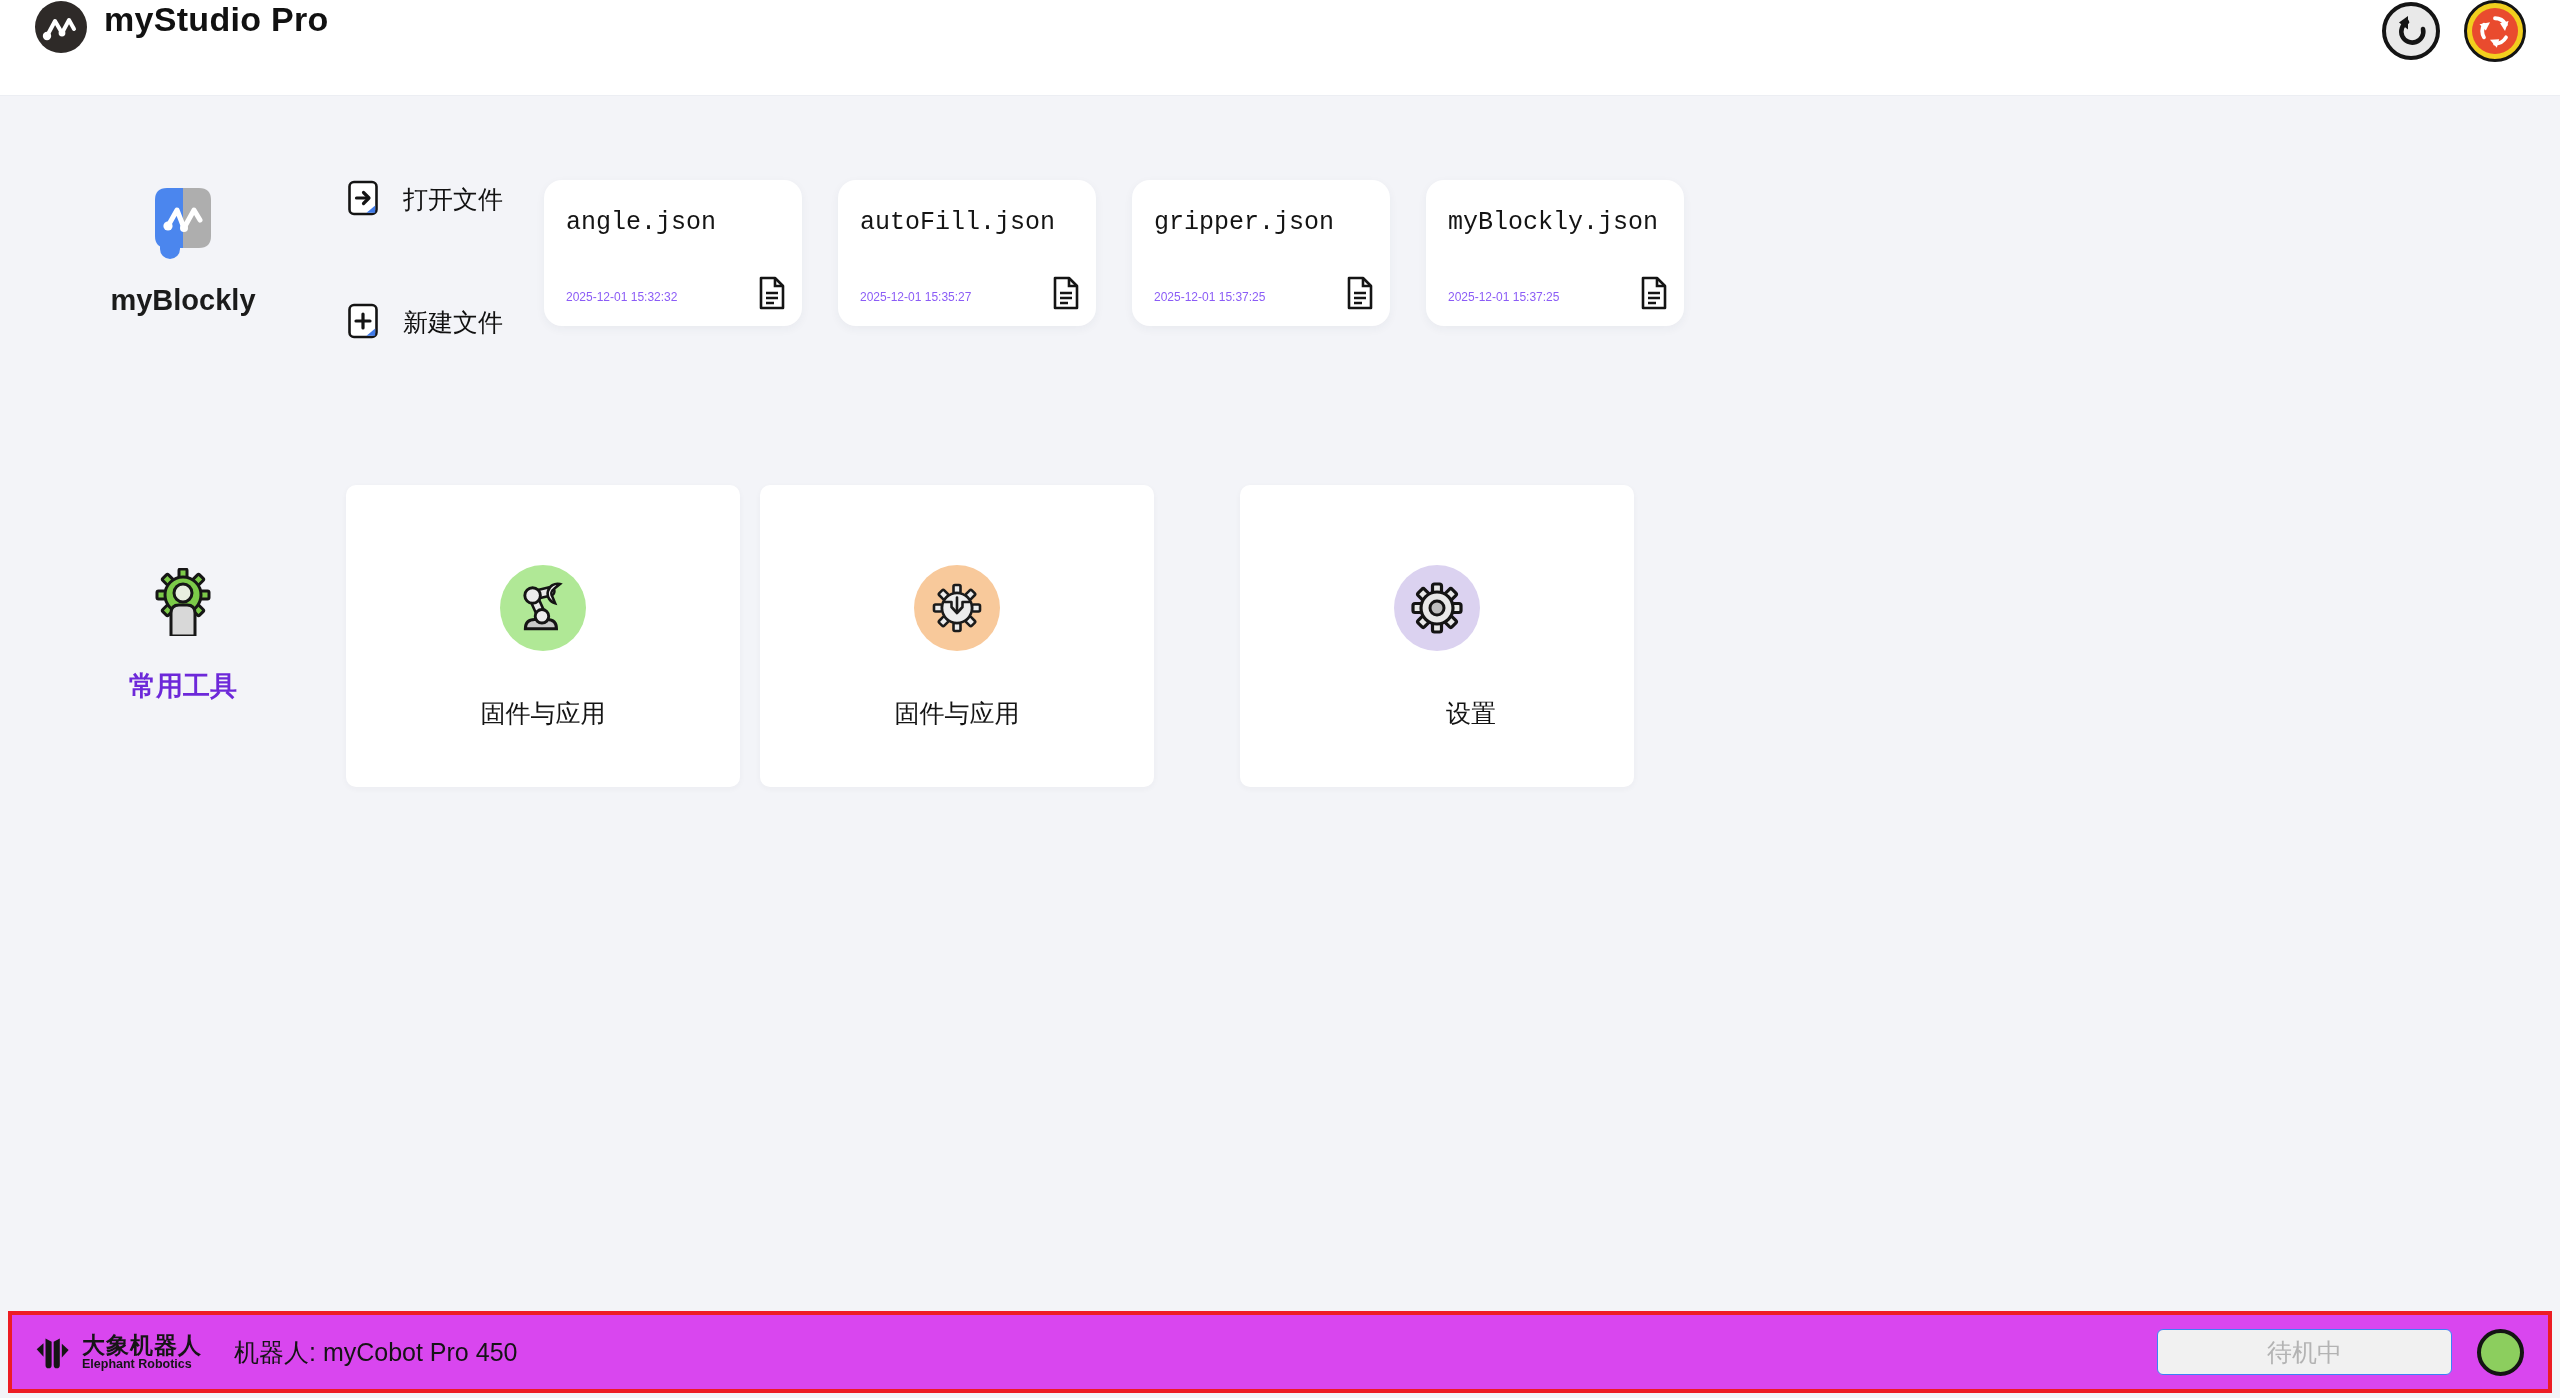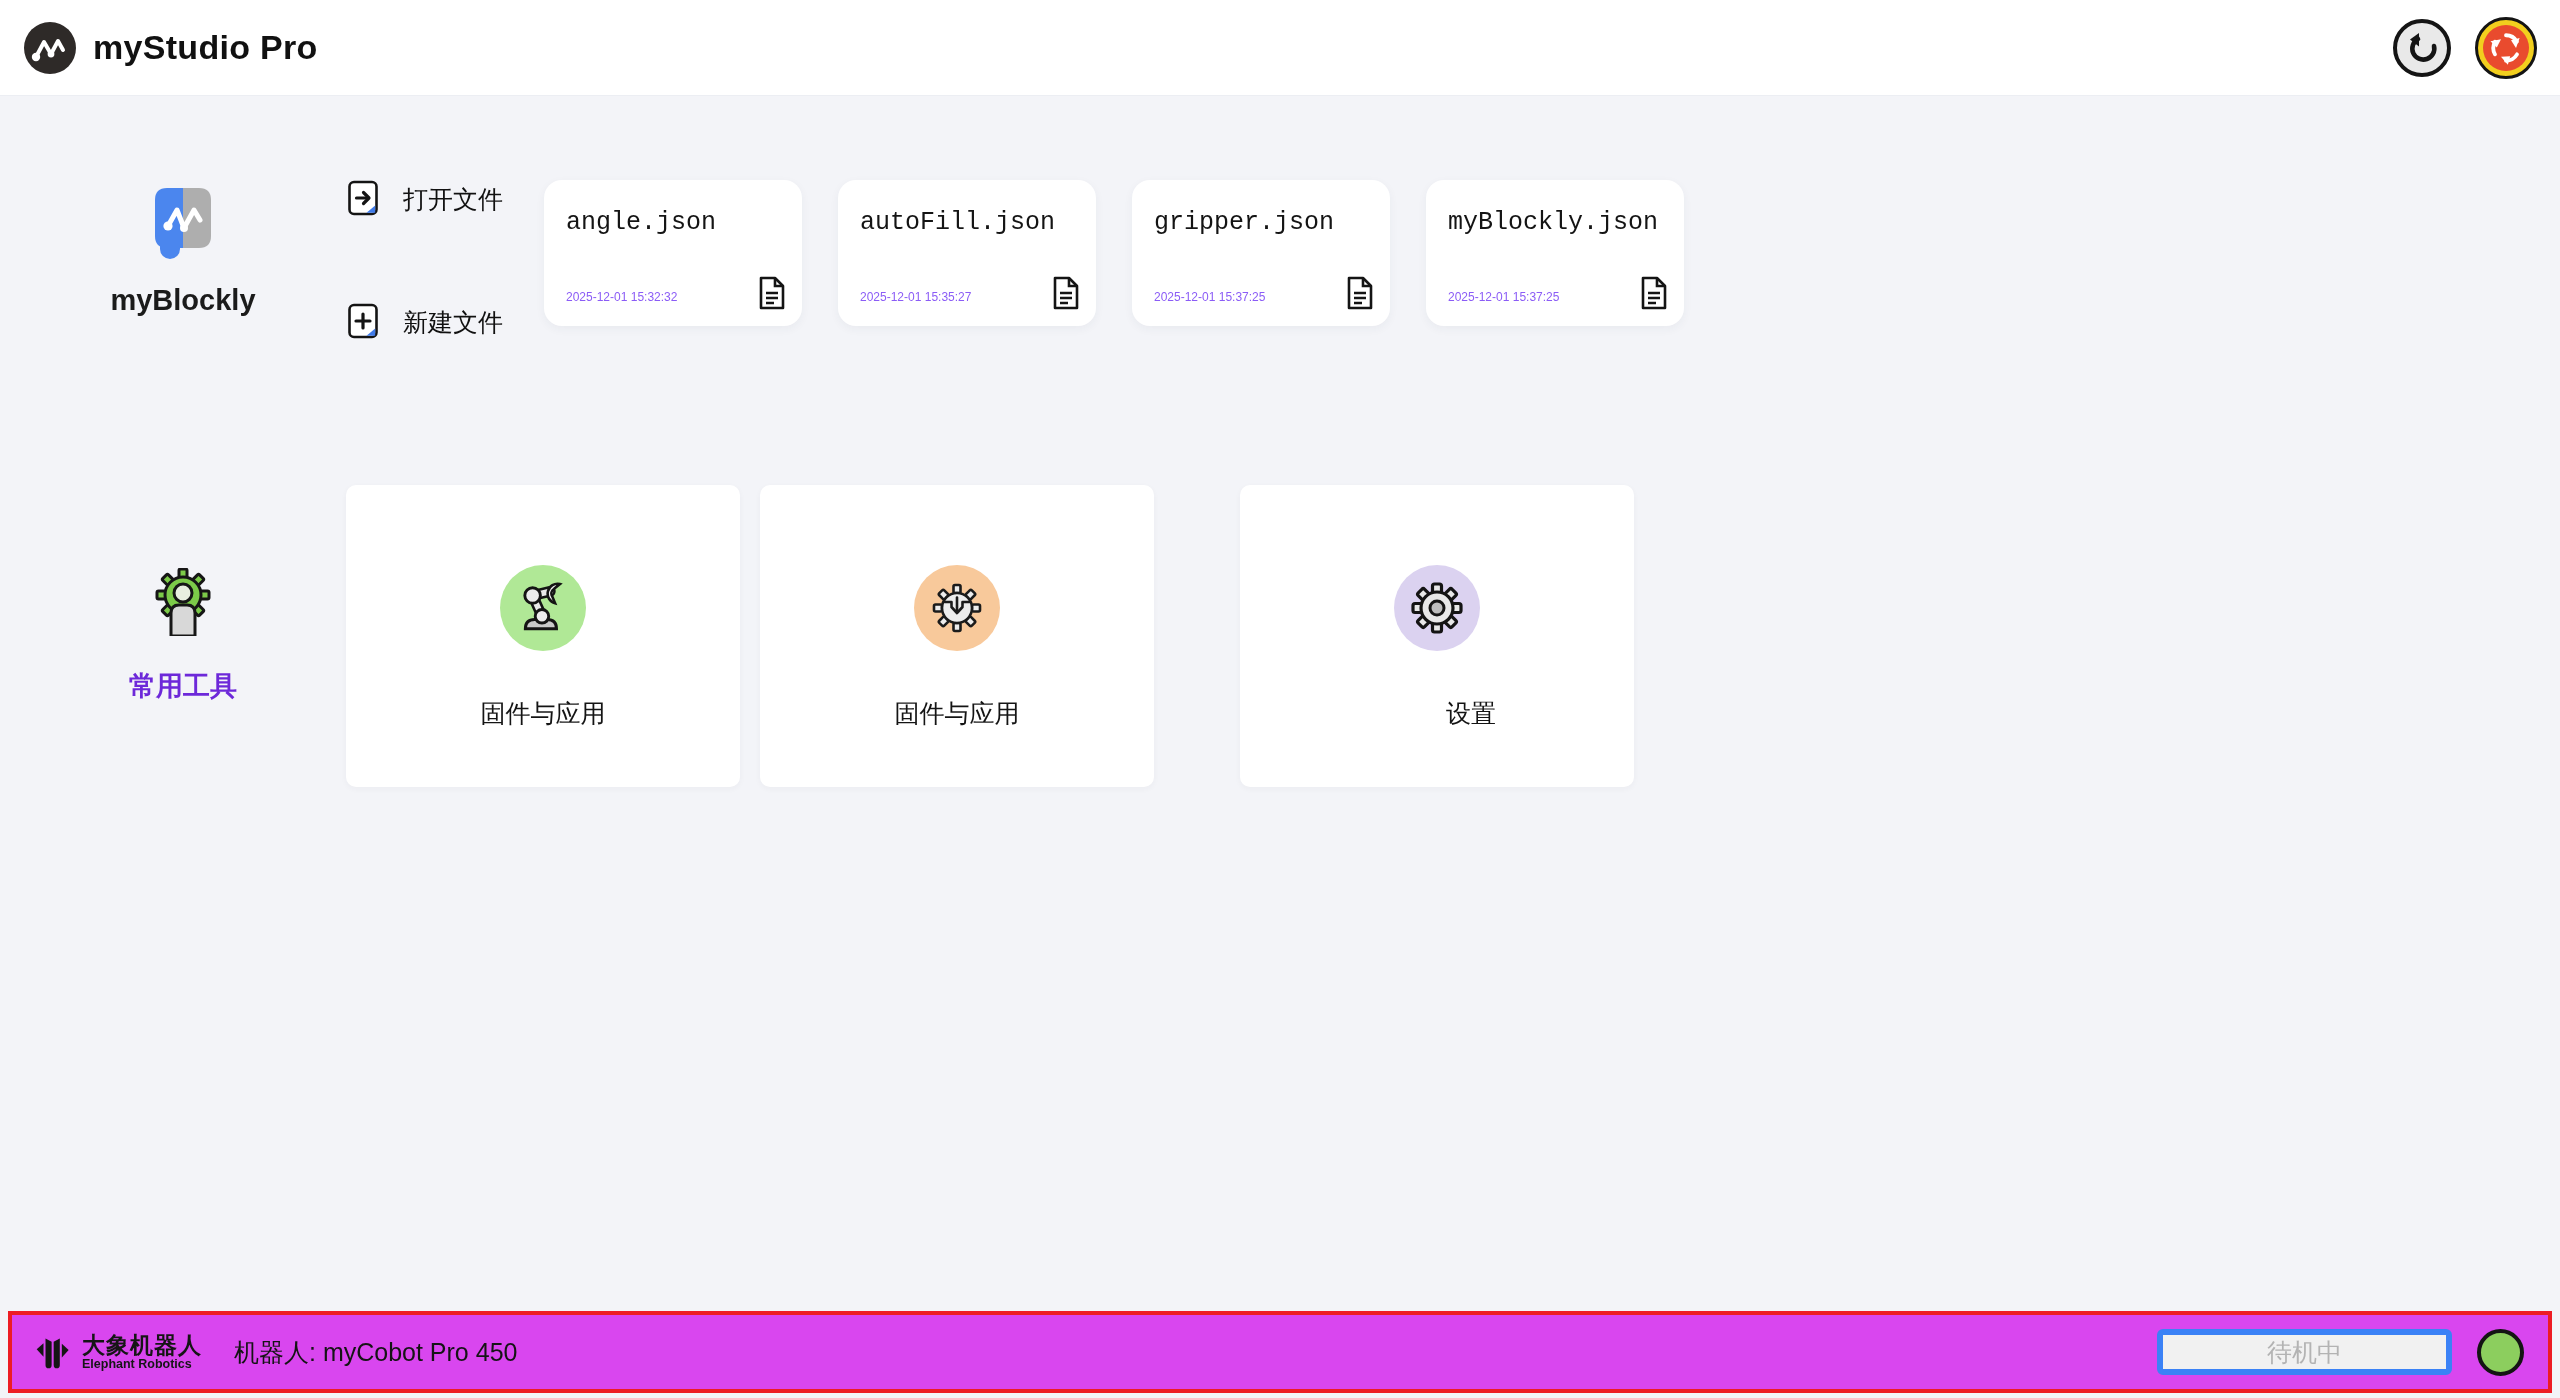--- a/index.html
+++ b/index.html
@@ -9,21 +9,21 @@
     background:#f3f4f8;
     font-family:"Liberation Sans","DejaVu Sans",sans-serif;
     color:#111;
     overflow:hidden;
   }
 
   
   .header {
     position:absolute; top:0; left:0; right:0; height:96px;
     background:#ffffff; border-bottom:1px solid #eceef3;
-    display:flex; align-items:center; padding:0 23px;
+    display:flex; align-items:flex-start; padding:0 34px;
   }
   .header-title { font-size:34px; font-weight:bold; margin-left:16px; letter-spacing:.3px; }
   .header-right { margin-left:auto; display:flex; align-items:center; gap:24px; }
   .round-btn { border-radius:50%; display:flex; align-items:center; justify-content:center; cursor:pointer; }
   .undo-btn { width:58px; height:58px; background:#e9e9e9; border:4px solid #141414; }
   .estop-btn { width:62px; height:62px; background:#f2cf1e; border:3px solid #141414; }
   .estop-inner {
     width:46px; height:46px; border-radius:50%; background:#e94b2e;
     display:flex; align-items:center; justify-content:center;
   }
@@ -77,21 +77,21 @@
     background:#d946ef; border:4px solid #ed1c24;
     display:flex; align-items:center; padding:0 24px;
   }
   .brand { display:flex; align-items:center; gap:12px; }
   .brand-text { display:flex; flex-direction:column; line-height:1.08; }
   .brand-cn { font-size:23px; font-weight:bold; color:#151515; letter-spacing:1px; }
   .brand-en { font-size:12.5px; font-weight:bold; color:#151515; }
   .robot-label { margin-left:32px; font-size:25px; color:#141414; }
   .standby-btn {
     margin-left:auto; width:295px; height:46px;
-    background:#f1f1f1; border:6px solid #3b82f6; border-radius:6px;
+    background:#f1f1f1; border:1px solid #3b82f6; border-radius:6px;
     color:#b3b3b3; font-size:25px;
     display:flex; align-items:center; justify-content:center; cursor:pointer;
   }
   .status-dot {
     width:47px; height:47px; border-radius:50%;
     border:4px solid #141414; margin-left:25px;
   }
   svg { display:block; }
 </style>
 </head>

